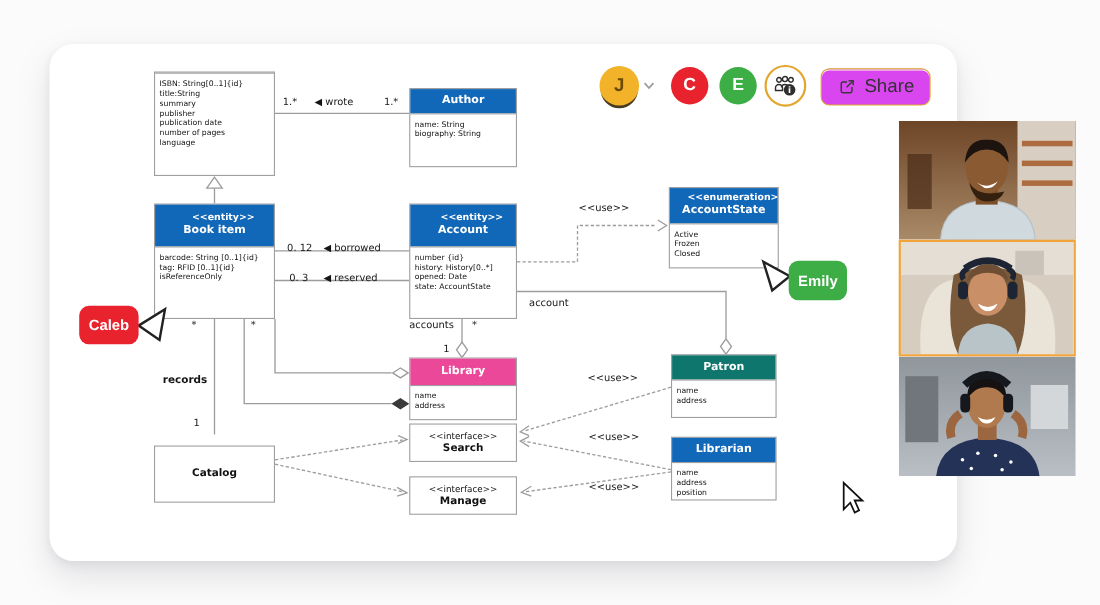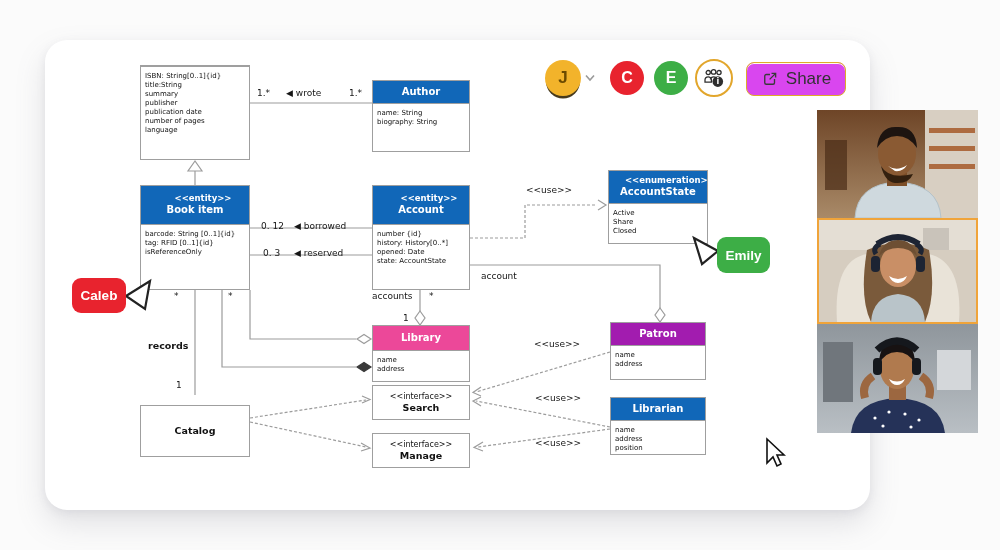--- a/index.html
+++ b/index.html
@@ -121,32 +121,32 @@
 history: History[0..*]
 opened: Date
 state: AccountState</div>
       </div>
       <div class="uml cls" style="left: 608px; top: 170px; width: 100px; height: 74px;">
         <div class="hd" style="height: 32px; background: rgb(17, 103, 184);">
           <div class="st">&lt;&lt;enumeration&gt;&gt;</div>
           <div class="nm">AccountState</div>
         </div>
         <div class="attrs">Active
-Share
+Frozen
 Closed</div>
       </div>
       <div class="uml cls" style="left: 372px; top: 325px; width: 98px; height: 57px;">
         <div class="hd" style="height: 24px; background: #ec4899;">
           <div class="nm">Library</div>
         </div>
         <div class="attrs">name
 address</div>
       </div>
       <div class="uml cls" style="left: 610px; top: 322px; width: 96px; height: 58px;">
-        <div class="hd" style="height: 22px; background: #a21caf;">
+        <div class="hd" style="height: 22px; background: #0f766e;">
           <div class="nm">Patron</div>
         </div>
         <div class="attrs">name
 address</div>
       </div>
       <div class="uml cls" style="left: 610px; top: 397px; width: 96px; height: 58px;">
         <div class="hd" style="height: 22px; background: rgb(17, 103, 184);">
           <div class="nm">Librarian</div>
         </div>
         <div class="attrs">name

